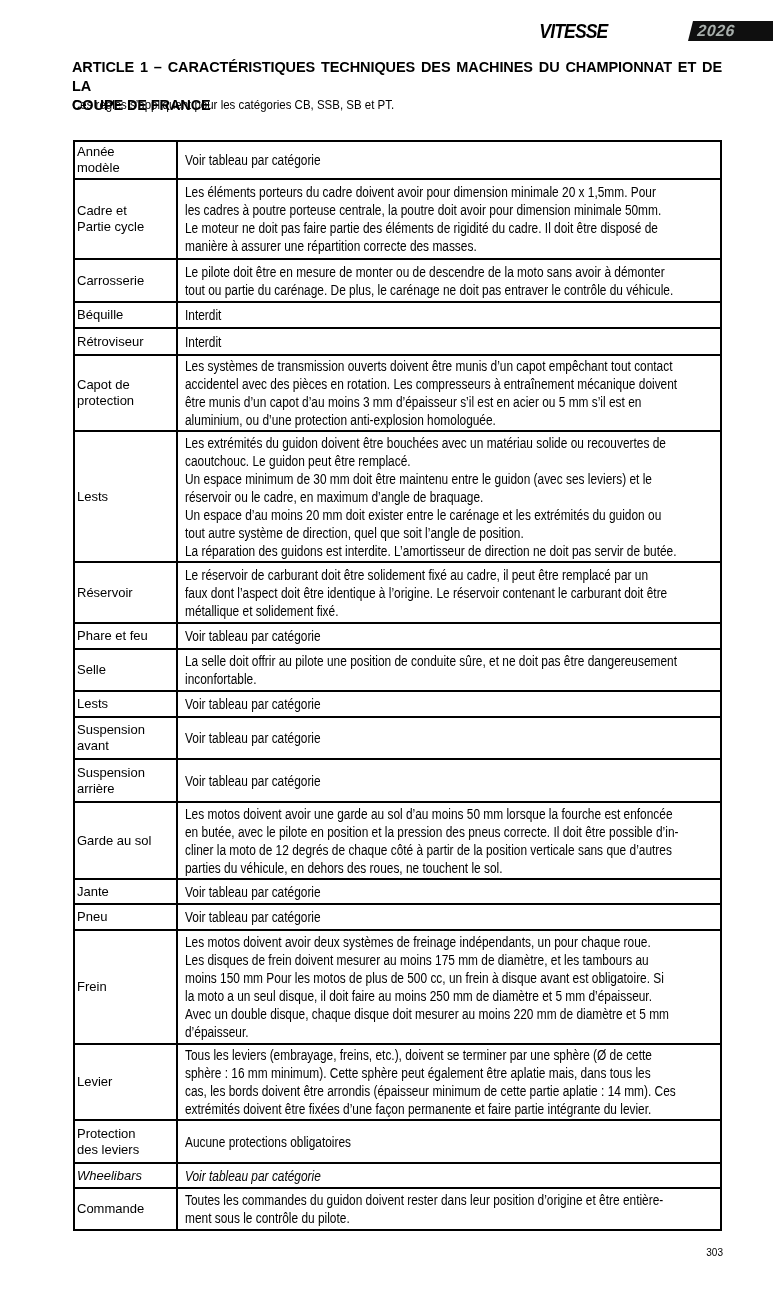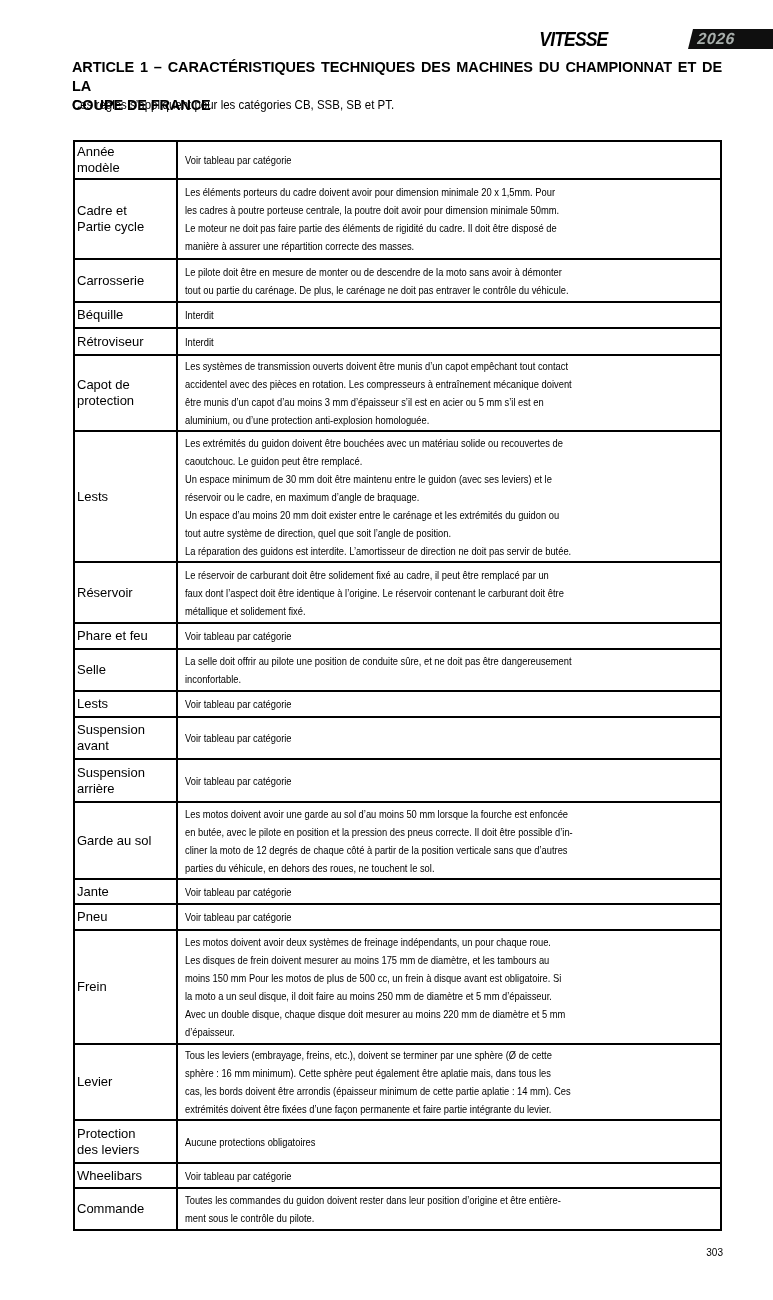--- a/index.html
+++ b/index.html
@@ -6,21 +6,21 @@
   body {
     width: 773px; height: 1300px;
     position: relative;
     overflow: hidden;
     background: #ffffff;
     color: #000;
     font-family: "Liberation Sans", "DejaVu Sans", sans-serif;
   }
 
   
-  .logo-wrap { position: absolute; top: 20px; left: 0; width: 697px; height: 22px; margin-top: 8px; }
+  .logo-wrap { position: absolute; top: 20px; left: 0; width: 697px; height: 22px; }
   .vitesse {
     position: absolute; right: 90px; top: 0;
     font-style: italic; font-weight: bold; font-size: 20px;
     letter-spacing: -1px; line-height: 22px;
     transform: scaleX(0.88); transform-origin: 100% 50%;
     white-space: nowrap;
   }
   .year-bar {
     position: absolute; left: 688px; top: 1px; width: 110px; height: 20px;
     background: #0f0f0f;
@@ -51,21 +51,21 @@
   table.spec {
     position: absolute; left: 73px; top: 140px; width: 649px;
     border-collapse: collapse; table-layout: fixed;
   }
   table.spec td { border: 2px solid #000; vertical-align: middle; overflow: hidden; }
   td.lab {
     width: 97px; 
     font-size: 13px; line-height: 16px;
     white-space: pre-line; padding: 2px 2px;
   }
-  td.val { font-size: 11px; line-height: 18px; padding: 1px 3px 1px 7px; }
+  td.val { font-size: 14px; line-height: 18px; padding: 1px 3px 1px 7px; }
   td.val .cond { white-space: pre-line; }
 
   
   .page-num { position: absolute; top: 1247px; right: 50px; font-size: 10px; }
 </style>
 </head>
 <body>
 
 <div class="logo-wrap">
   <div class="vitesse">VITESSE</div>
@@ -224,21 +224,21 @@
 extrémités doivent être fixées d’une façon permanente et faire partie intégrante du levier.</div>
         </td>
   </tr>
       <tr style="height: 43px;">
     <td class="lab">Protection
 des leviers</td>
     <td class="val">
           <div class="cond">Aucune protections obligatoires</div>
         </td>
   </tr>
-      <tr style="height: 25px;">
+      <tr style="height: 25px; font-style: italic;">
     <td class="lab">Wheelibars</td>
     <td class="val">
           <div class="cond">Voir tableau par catégorie</div>
         </td>
   </tr>
       <tr style="height: 42px;">
     <td class="lab">Commande</td>
     <td class="val">
           <div class="cond">Toutes les commandes du guidon doivent rester dans leur position d’origine et être entière-
 ment sous le contrôle du pilote.</div>

